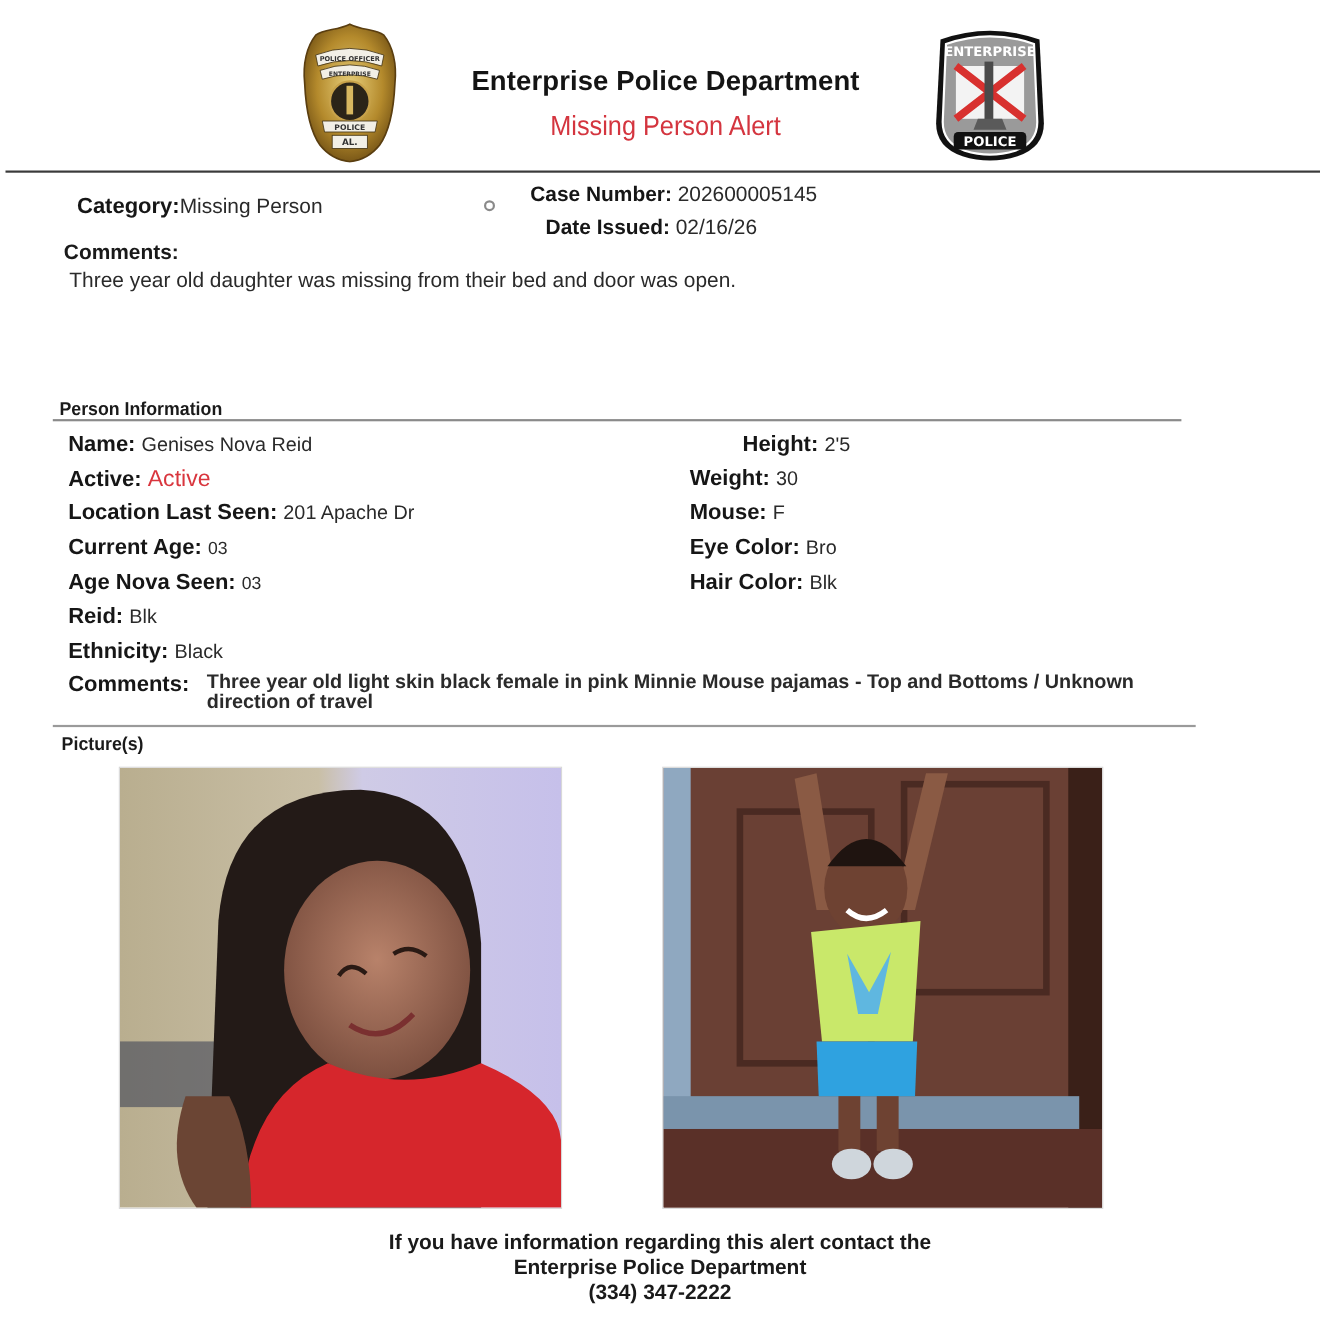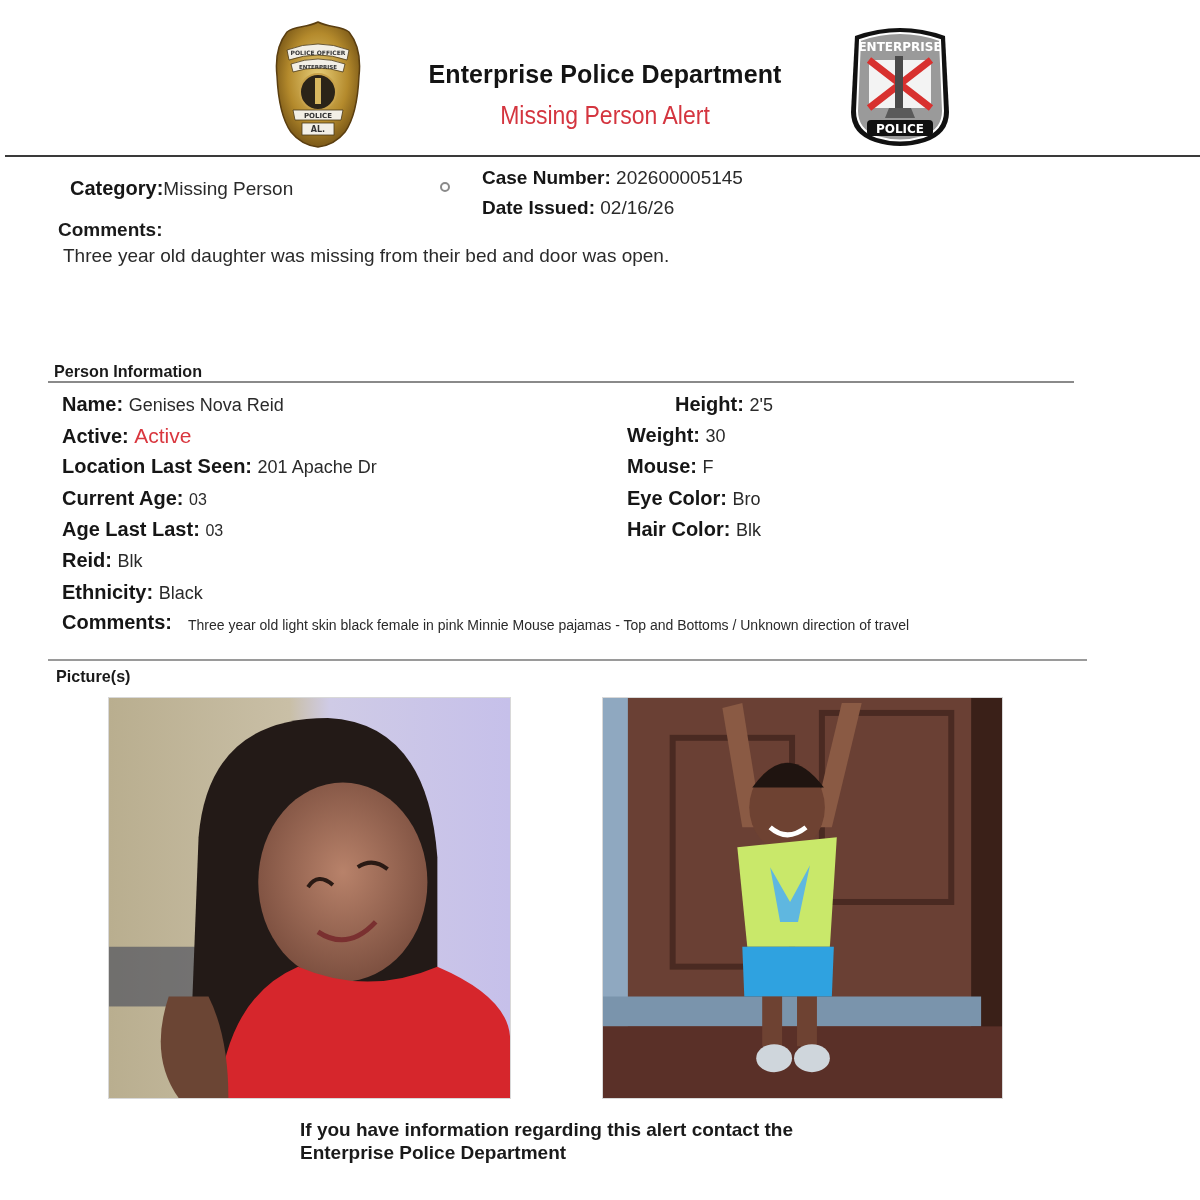--- a/index.html
+++ b/index.html
@@ -29,57 +29,57 @@
     
     .lbl { font-weight: bold; color: #161616; }
     .val { font-weight: normal; color: #2a2a2a; }
     .meta-category { left: 58px; top: 177px; font-size: 20px; margin-left: 12px; }
     .meta-category .val { font-size: 19px; }
     .dot-marker {
       left: 440px; top: 182px; width: 6px; height: 6px; border-radius: 50%;
       border: 2px solid #8a8a8a; background: #fff;
     }
     .meta-case { left: 482px; top: 167px; font-size: 19px; }
-    .meta-date { left: 482px; top: 197px; font-size: 19px; text-align: center; }
+    .meta-date { left: 496px; top: 197px; font-size: 19px; text-align: center; }
     .meta-comments-label { left: 58px; top: 219px; font-size: 19px; font-weight: bold; }
     .meta-comments-text { left: 63px; top: 245px; font-size: 19px; color: #2a2a2a; }
 
     
     .section-title {
       left: 54px; top: 362px; font-size: 17px; font-weight: bold; color: #1a1a1a;
       transform: scaleX(0.95); transform-origin: left center;
     }
     .rule-person { left: 48px; top: 381px; width: 1026px; height: 2px; background: #8a8a8a; }
 
     .field { font-size: 20px; white-space: nowrap; }
     .field .val { font-size: 18px; }
     .status-active { color: #d9363e !important; font-size: 21px !important; }
 
     .comments-row { left: 62px; top: 611px; width: 1020px; font-size: 20px; }
     .comments-row .lbl { position: absolute; left: 0; top: 0; }
     .comments-row .val {
-      position: absolute; left: 126px; top: -1px; width: 900px; font-size: 14px; line-height: 30px;
+      position: absolute; left: 126px; top: -1px; width: 900px; font-size: 18px; line-height: 19px; font-weight: bold;
     }
     .rule-comments { left: 48px; top: 659px; width: 1039px; height: 2px; background: #9a9a9a; }
 
     .pictures-label {
       left: 56px; top: 667px; font-size: 17px; font-weight: bold; color: #1a1a1a;
       transform: scaleX(0.95); transform-origin: left center;
     }
 
     
     .photo-frame {
       border: 1px solid #d8d8d8; background: #ffffff; box-sizing: border-box; overflow: hidden;
     }
     .photo-1 { left: 108px; top: 697px; width: 403px; height: 402px; }
     .photo-2 { left: 602px; top: 697px; width: 401px; height: 402px; }
     .photo-inner { width: 100%; height: 100%; display: block; }
 
     
-    .footer { left: 300px; top: 1118px; width: 600px; text-align: left; font-size: 19px; font-weight: bold; color: #1a1a1a; line-height: 23px; }
+    .footer { left: 300px; top: 1118px; width: 600px; text-align: center; font-size: 19px; font-weight: bold; color: #1a1a1a; line-height: 23px; }
   </style>
 </head>
 <body>
 
 <div class="abs badge-left">
   <svg width="86" height="128" viewBox="0 0 86 128">
     <defs>
       <radialGradient id="gold" cx="50%" cy="45%" r="60%">
         <stop offset="0%" stop-color="#e8cf7a"></stop>
         <stop offset="60%" stop-color="#b48a2c"></stop>
@@ -147,21 +147,21 @@
 </div>
 <div class="abs field" style="left:62px; top:455px;">
   <span class="lbl">Location Last Seen:</span>
   <span class="val">201 Apache Dr</span>
 </div>
 <div class="abs field" style="left:62px; top:487px;">
   <span class="lbl">Current Age:</span>
   <span class="val" style="font-size:16px;">03</span>
 </div>
 <div class="abs field" style="left:62px; top:518px;">
-  <span class="lbl">Age Last Last:</span>
+  <span class="lbl">Age Nova Seen:</span>
   <span class="val" style="font-size:16px;">03</span>
 </div>
 <div class="abs field" style="left:62px; top:549px;">
   <span class="lbl">Reid:</span>
   <span class="val">Blk</span>
 </div>
 <div class="abs field" style="left:62px; top:581px;">
   <span class="lbl">Ethnicity:</span>
   <span class="val">Black</span>
 </div>
@@ -241,13 +241,14 @@
     <rect x="160" y="300" width="20" height="50" fill="#6e4232"></rect>
     <rect x="195" y="300" width="20" height="50" fill="#6e4232"></rect>
     <ellipse cx="172" cy="362" rx="18" ry="14" fill="#cfd6dc"></ellipse>
     <ellipse cx="210" cy="362" rx="18" ry="14" fill="#cfd6dc"></ellipse>
   </svg>
 </div>
 
 <div class="abs footer">
   <div>If you have information regarding this alert contact the</div>
   <div>Enterprise Police Department</div>
+  <div>(334) 347-2222</div>
 </div>
 
 </body></html>

